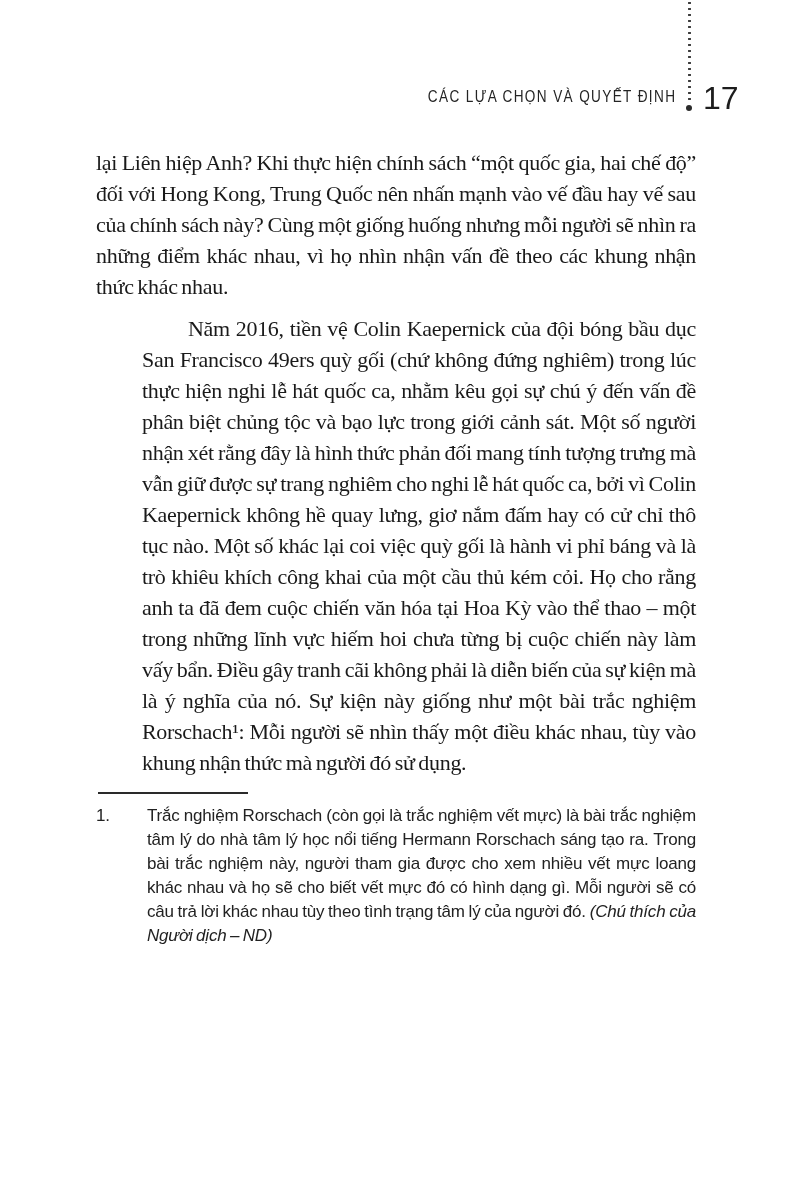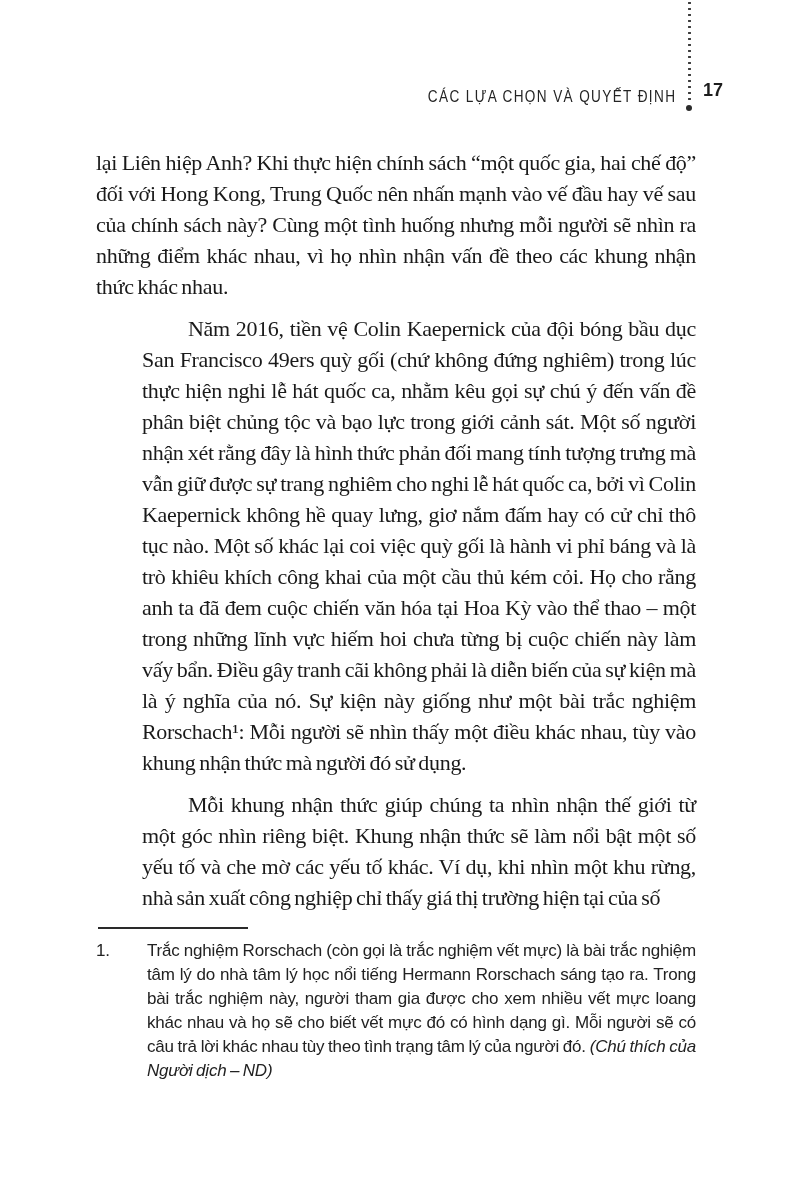--- a/index.html
+++ b/index.html
@@ -45,22 +45,22 @@
     width: 6px;
     height: 6px;
     border-radius: 50%;
     background: #2b2b2b;
   }
   .page-number {
     position: absolute;
     left: 703px;
     top: 80px;
     font-family: "Liberation Sans", sans-serif;
-    font-size: 18px;
-    font-weight: bold;
+    font-size: 32px;
+    font-weight: normal;
     color: #1d1d1d;
   }
 
   
   .text-block {
     position: absolute;
     left: 96px;
     top: 147px;
     width: 600px;
   }
@@ -104,25 +104,24 @@
   <span class="header-title">CÁC LỰA CHỌN VÀ QUYẾT ĐỊNH</span>
 
   <div class="dotted-rule"></div>
 
   <div class="dot-end"></div>
 
   <span class="page-number">17</span>
 
   <main class="text-block">
 
-    <p class="para">lại Liên hiệp Anh? Khi thực hiện chính sách “một quốc gia, hai chế độ” đối với Hong Kong, Trung Quốc nên nhấn mạnh vào vế đầu hay vế sau của chính sách này? Cùng một tình huống nhưng mỗi người sẽ nhìn ra những điểm khác nhau, vì họ nhìn nhận vấn đề theo các khung nhận thức khác nhau.</p>
+    <p class="para">lại Liên hiệp Anh? Khi thực hiện chính sách “một quốc gia, hai chế độ” đối với Hong Kong, Trung Quốc nên nhấn mạnh vào vế đầu hay vế sau của chính sách này? Cùng một giống huống nhưng mỗi người sẽ nhìn ra những điểm khác nhau, vì họ nhìn nhận vấn đề theo các khung nhận thức khác nhau.</p>
 
     <p class="para indent">Năm 2016, tiền vệ Colin Kaepernick của đội bóng bầu dục San Francisco 49ers quỳ gối (chứ không đứng nghiêm) trong lúc thực hiện nghi lễ hát quốc ca, nhằm kêu gọi sự chú ý đến vấn đề phân biệt chủng tộc và bạo lực trong giới cảnh sát. Một số người nhận xét rằng đây là hình thức phản đối mang tính tượng trưng mà vẫn giữ được sự trang nghiêm cho nghi lễ hát quốc ca, bởi vì Colin Kaepernick không hề quay lưng, giơ nắm đấm hay có cử chỉ thô tục nào. Một số khác lại coi việc quỳ gối là hành vi phỉ báng và là trò khiêu khích công khai của một cầu thủ kém cỏi. Họ cho rằng anh ta đã đem cuộc chiến văn hóa tại Hoa Kỳ vào thể thao – một trong những lĩnh vực hiếm hoi chưa từng bị cuộc chiến này làm vấy bẩn. Điều gây tranh cãi không phải là diễn biến của sự kiện mà là ý nghĩa của nó. Sự kiện này giống như một bài trắc nghiệm Rorschach¹: Mỗi người sẽ nhìn thấy một điều khác nhau, tùy vào khung nhận thức mà người đó sử dụng.</p>
 
-    <p class="para indent">Mỗi khung nhận thức giúp chúng ta nhìn nhận thế giới từ một góc nhìn riêng biệt. Khung nhận thức sẽ làm nổi bật một số yếu tố và che mờ các yếu tố khác. Ví dụ, khi nhìn một khu rừng, nhà sản xuất công nghiệp chỉ thấy giá thị trường hiện tại của số</p>
 
     <div class="fn-sep"></div>
 
     <div class="footnote">
       <span class="fn-marker">1.</span>
       <span class="fn-body"><span>Trắc nghiệm Rorschach (còn gọi là trắc nghiệm vết mực) là bài trắc nghiệm tâm lý do nhà tâm lý học nổi tiếng Hermann Rorschach sáng tạo ra. Trong bài trắc nghiệm này, người tham gia được cho xem nhiều vết mực loang khác nhau và họ sẽ cho biết vết mực đó có hình dạng gì. Mỗi người sẽ có câu trả lời khác nhau tùy theo tình trạng tâm lý của người đó. </span><em>(Chú thích của Người dịch – ND)</em></span>
     </div>
 
   </main>
 </div>

